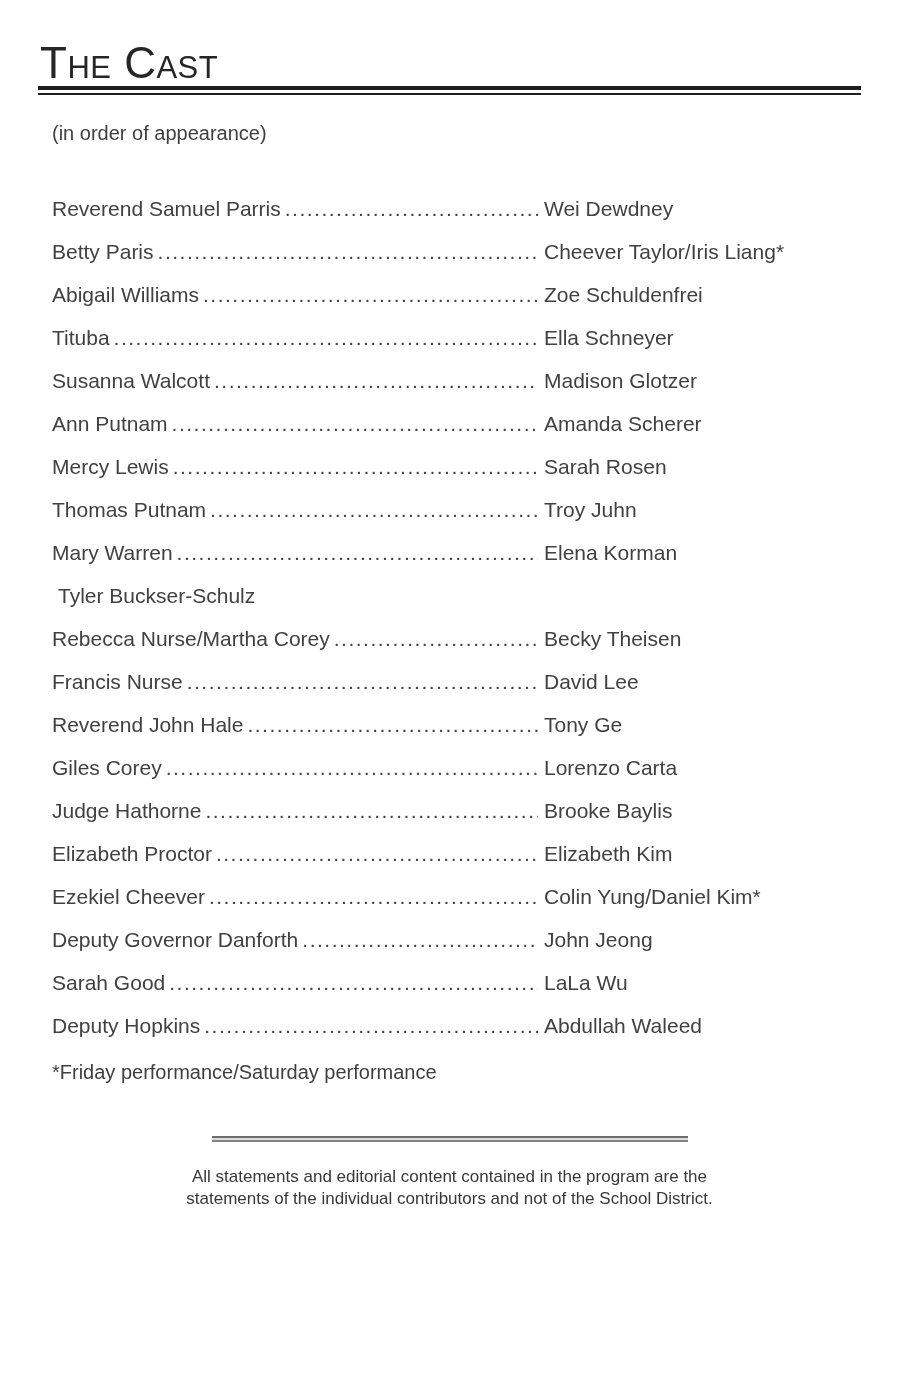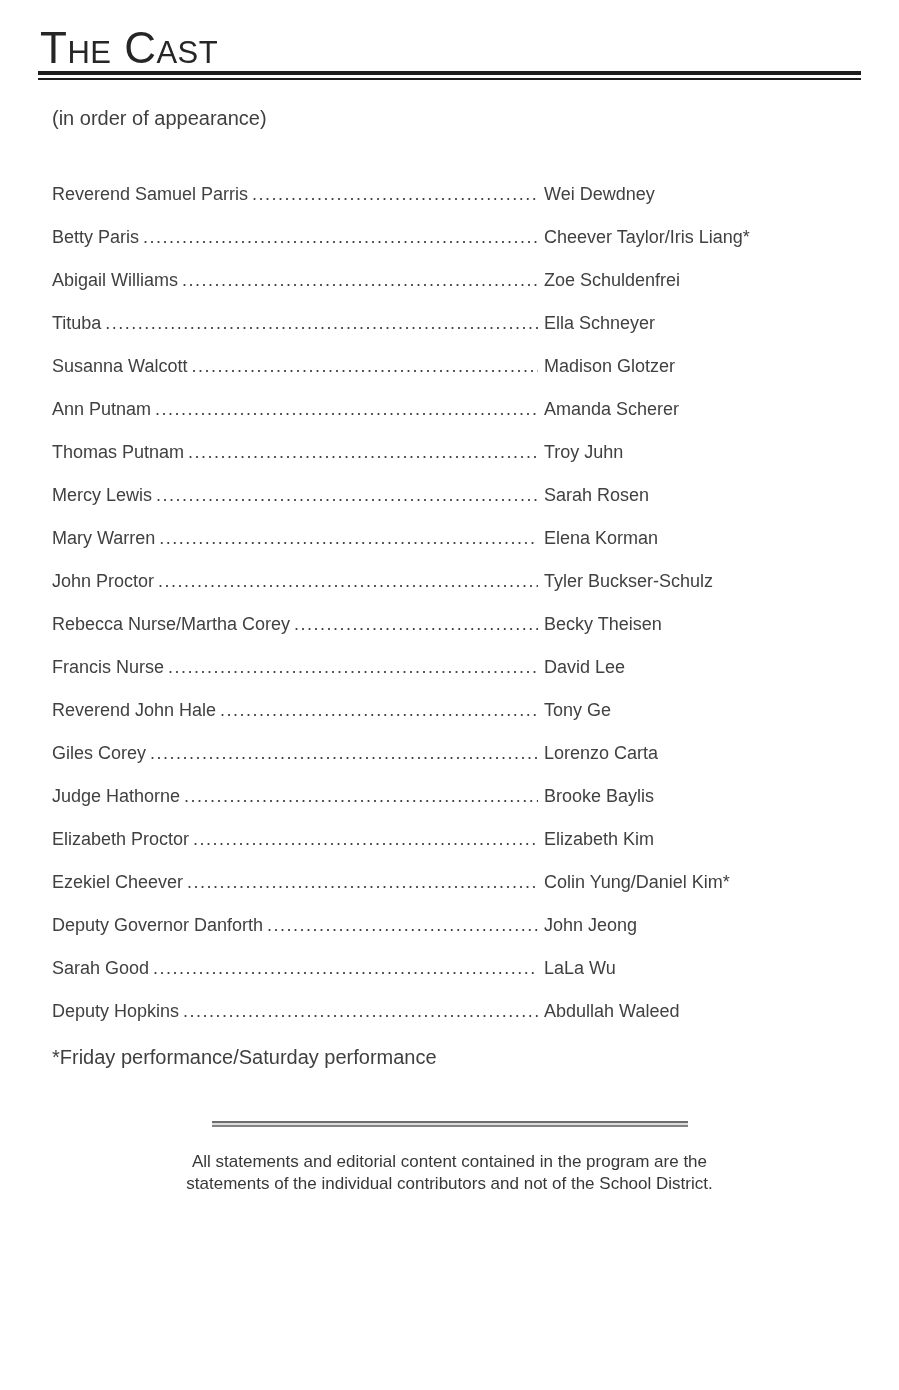--- a/index.html
+++ b/index.html
@@ -8,21 +8,21 @@
     width: 899px;
     height: 1390px;
     background: #ffffff;
     font-family: "Liberation Sans", sans-serif;
     color: #414141;
     overflow: hidden;
   }
   .page {
     width: 899px;
     height: 1270px;
-    padding: 27px 38px 0 38px;
+    padding: 42px 38px 0 38px;
   }
   h1.page-title {
     margin: 0 0 0 2px;
     font-size: 44px;
     line-height: 42px;
     font-weight: 400;
     font-variant: small-caps;
     letter-spacing: 0.5px;
     color: #262626;
   }
@@ -39,21 +39,21 @@
     line-height: 24px;
     color: #3f3f3f;
   }
   .cast-list {
     margin: 52px 0 0 14px;
   }
   .cast-row {
     display: flex;
     align-items: baseline;
     line-height: 24px;
-    font-size: 18px;
+    font-size: 21px;
     margin-bottom: 19px;
     white-space: nowrap;
   }
   .cast-left {
     display: flex;
     align-items: baseline;
     width: 486px;
     overflow: hidden;
     flex: 0 0 486px;
   }
@@ -152,47 +152,43 @@
     <div class="cast-row">
       <span class="cast-left">
         <span class="cast-role">Ann Putnam</span>
         <span class="dot-leader"></span>
       </span>
       <span class="cast-actor">Amanda Scherer</span>
     </div>
 
     <div class="cast-row">
       <span class="cast-left">
+        <span class="cast-role">Mercy Lewis</span>
+        <span class="dot-leader"></span>
+      </span>
+      <span class="cast-actor">Sarah Rosen</span>
+    </div>
+
+    <div class="cast-row">
+      <span class="cast-left">
         <span class="cast-role">Thomas Putnam</span>
         <span class="dot-leader"></span>
       </span>
       <span class="cast-actor">Troy Juhn</span>
     </div>
 
     <div class="cast-row">
       <span class="cast-left">
-        <span class="cast-role">Mercy Lewis</span>
-        <span class="dot-leader"></span>
-      </span>
-      <span class="cast-actor">Sarah Rosen</span>
-    </div>
-
-    <div class="cast-row">
-      <span class="cast-left">
         <span class="cast-role">Mary Warren</span>
         <span class="dot-leader"></span>
       </span>
       <span class="cast-actor">Elena Korman</span>
     </div>
 
     <div class="cast-row">
-      <span class="cast-left">
-        <span class="cast-role">John Proctor</span>
-        <span class="dot-leader"></span>
-      </span>
       <span class="cast-actor">Tyler Buckser-Schulz</span>
     </div>
 
     <div class="cast-row">
       <span class="cast-left">
         <span class="cast-role">Rebecca Nurse/Martha Corey</span>
         <span class="dot-leader"></span>
       </span>
       <span class="cast-actor">Becky Theisen</span>
     </div>

